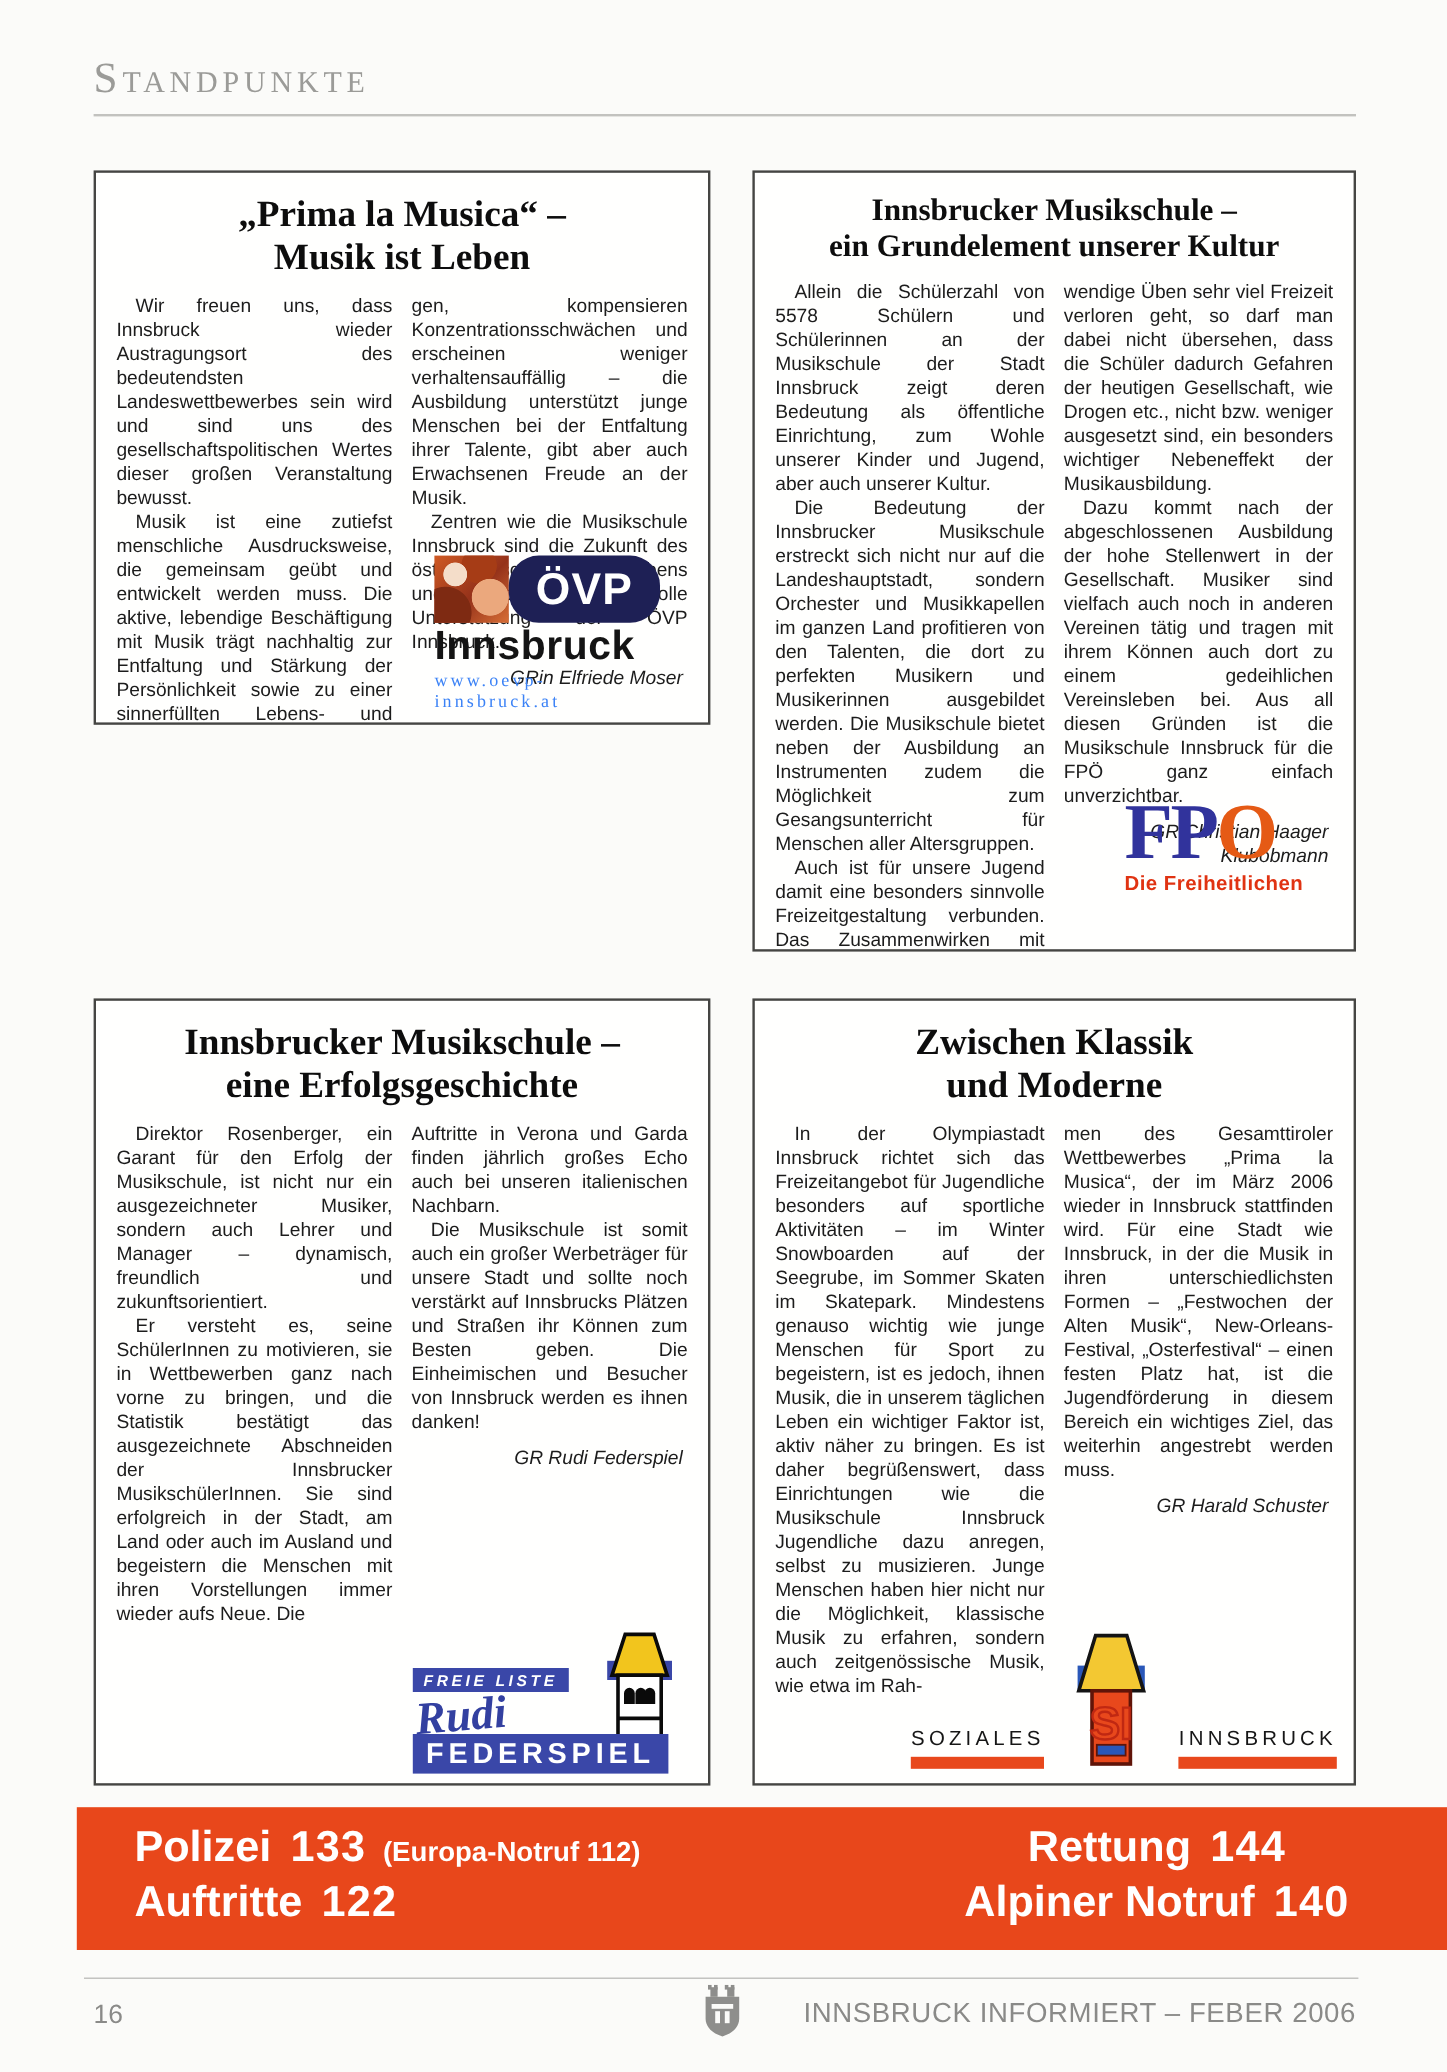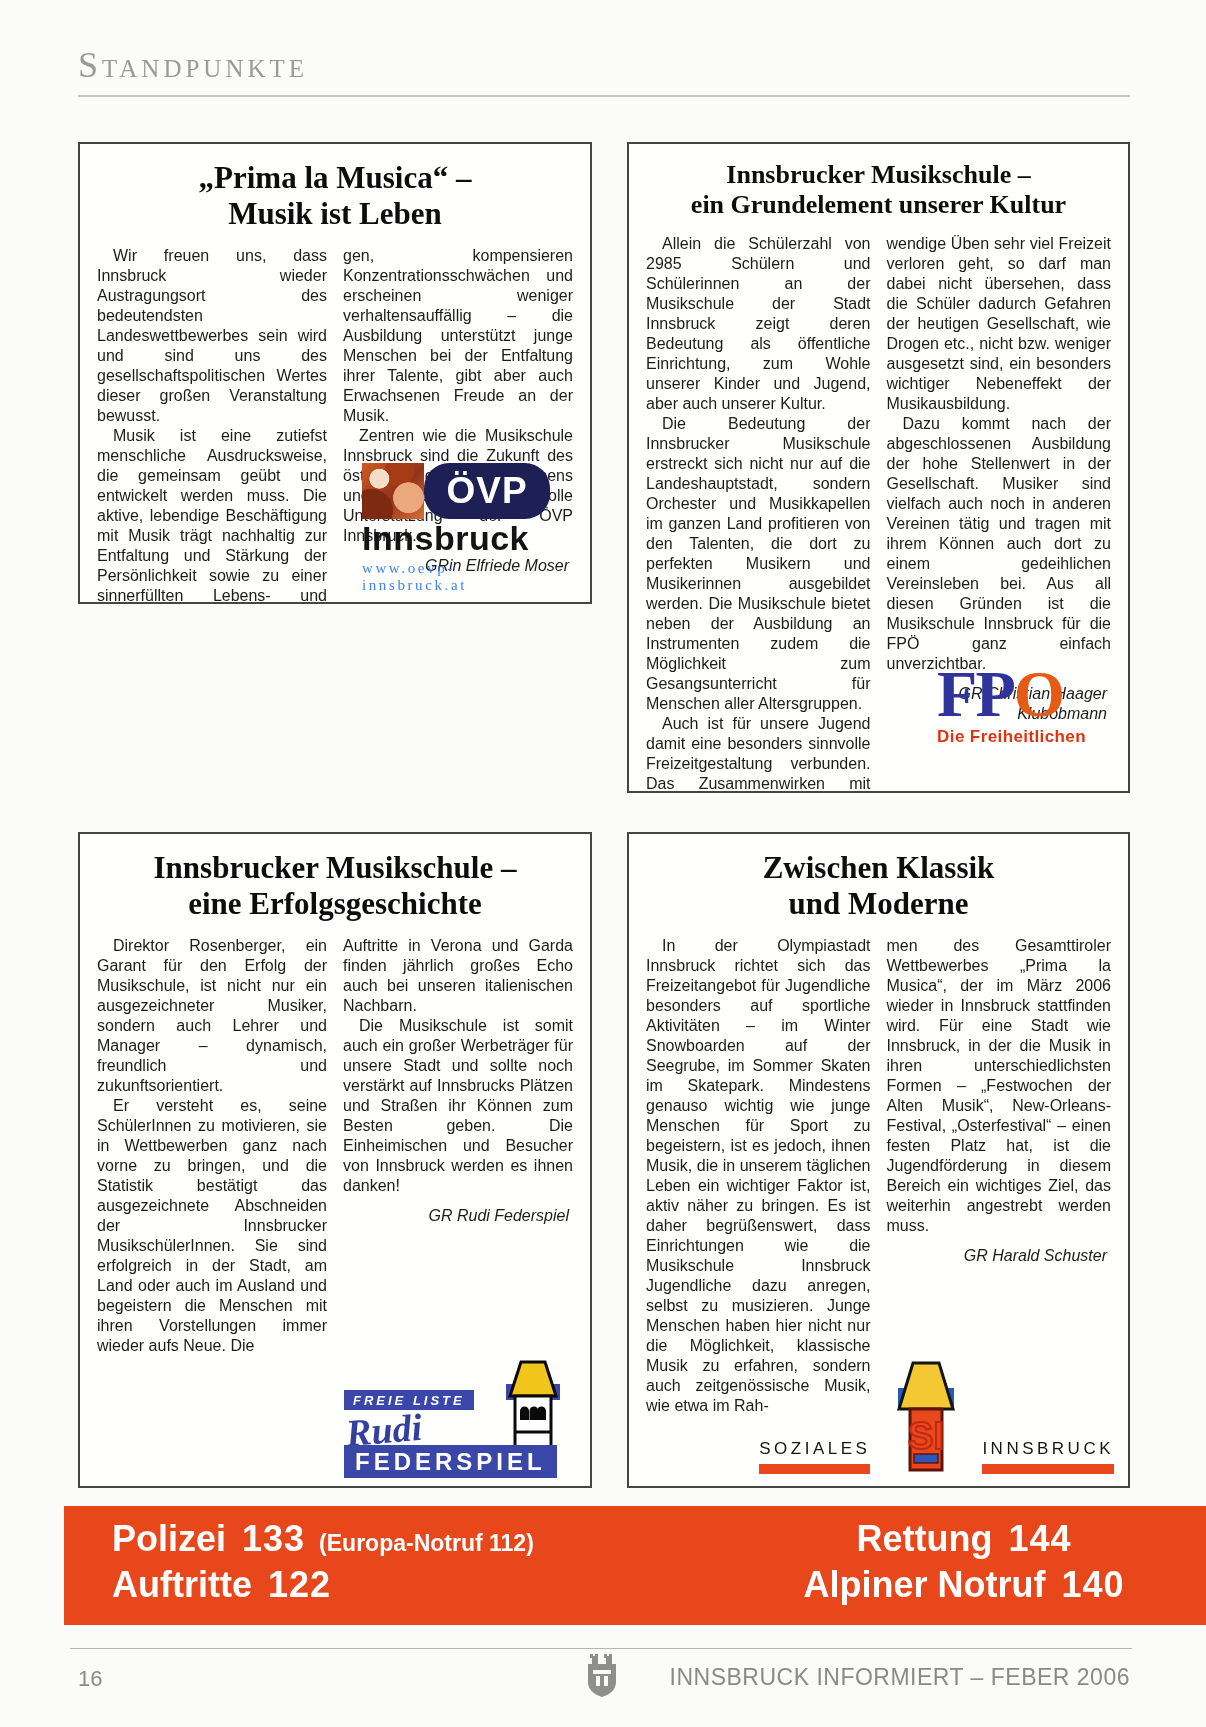--- a/index.html
+++ b/index.html
@@ -149,21 +149,21 @@
     </div>
   </section>
 
   <section class="box" id="box2">
     <h2 class="article-title">
       <span class="tl">Innsbrucker Musikschule –</span>
       <span class="tl">ein Grundelement unserer Kultur</span>
     </h2>
     <div class="cols">
       <div class="col">
-        <p class="body">Allein die Schülerzahl von 2985 Schülern und Schülerinnen an der Musikschule der Stadt Innsbruck zeigt deren Bedeutung als öffentliche Einrichtung, zum Wohle unserer Kinder und Jugend, aber auch unserer Kultur.</p>
+        <p class="body">Allein die Schülerzahl von 5578 Schülern und Schülerinnen an der Musikschule der Stadt Innsbruck zeigt deren Bedeutung als öffentliche Einrichtung, zum Wohle unserer Kinder und Jugend, aber auch unserer Kultur.</p>
         <p class="body">Die Bedeutung der Innsbrucker Musikschule erstreckt sich nicht nur auf die Landeshauptstadt, sondern Orchester und Musikkapellen im ganzen Land profitieren von den Talenten, die dort zu perfekten Musikern und Musikerinnen ausgebildet werden. Die Musikschule bietet neben der Ausbildung an Instrumenten zudem die Möglichkeit zum Gesangsunterricht für Menschen aller Altersgruppen.</p>
         <p class="body">Auch ist für unsere Jugend damit eine besonders sinnvolle Freizeitgestaltung verbunden. Das Zusammenwirken mit Instrument und dem hochklassigen Lehrpersonal formt einen Menschen für den Rest seines Lebens als positiven Teil unserer Gesellschaft. Wenn auch durch das not-</p>
       </div>
       <div class="col">
         <p class="body noindent">wendige Üben sehr viel Freizeit verloren geht, so darf man dabei nicht übersehen, dass die Schüler dadurch Gefahren der heutigen Gesellschaft, wie Drogen etc., nicht bzw. weniger ausgesetzt sind, ein besonders wichtiger Nebeneffekt der Musikausbildung.</p>
         <p class="body">Dazu kommt nach der abgeschlossenen Ausbildung der hohe Stellenwert in der Gesellschaft. Musiker sind vielfach auch noch in anderen Vereinen tätig und tragen mit ihrem Können auch dort zu einem gedeihlichen Vereinsleben bei. Aus all diesen Gründen ist die Musikschule Innsbruck für die FPÖ ganz einfach unverzichtbar.</p>
         <div class="signature">
           <span class="sigline">GR Christian Haager</span>
           <span class="sigline">Klubobmann</span>
         </div>

